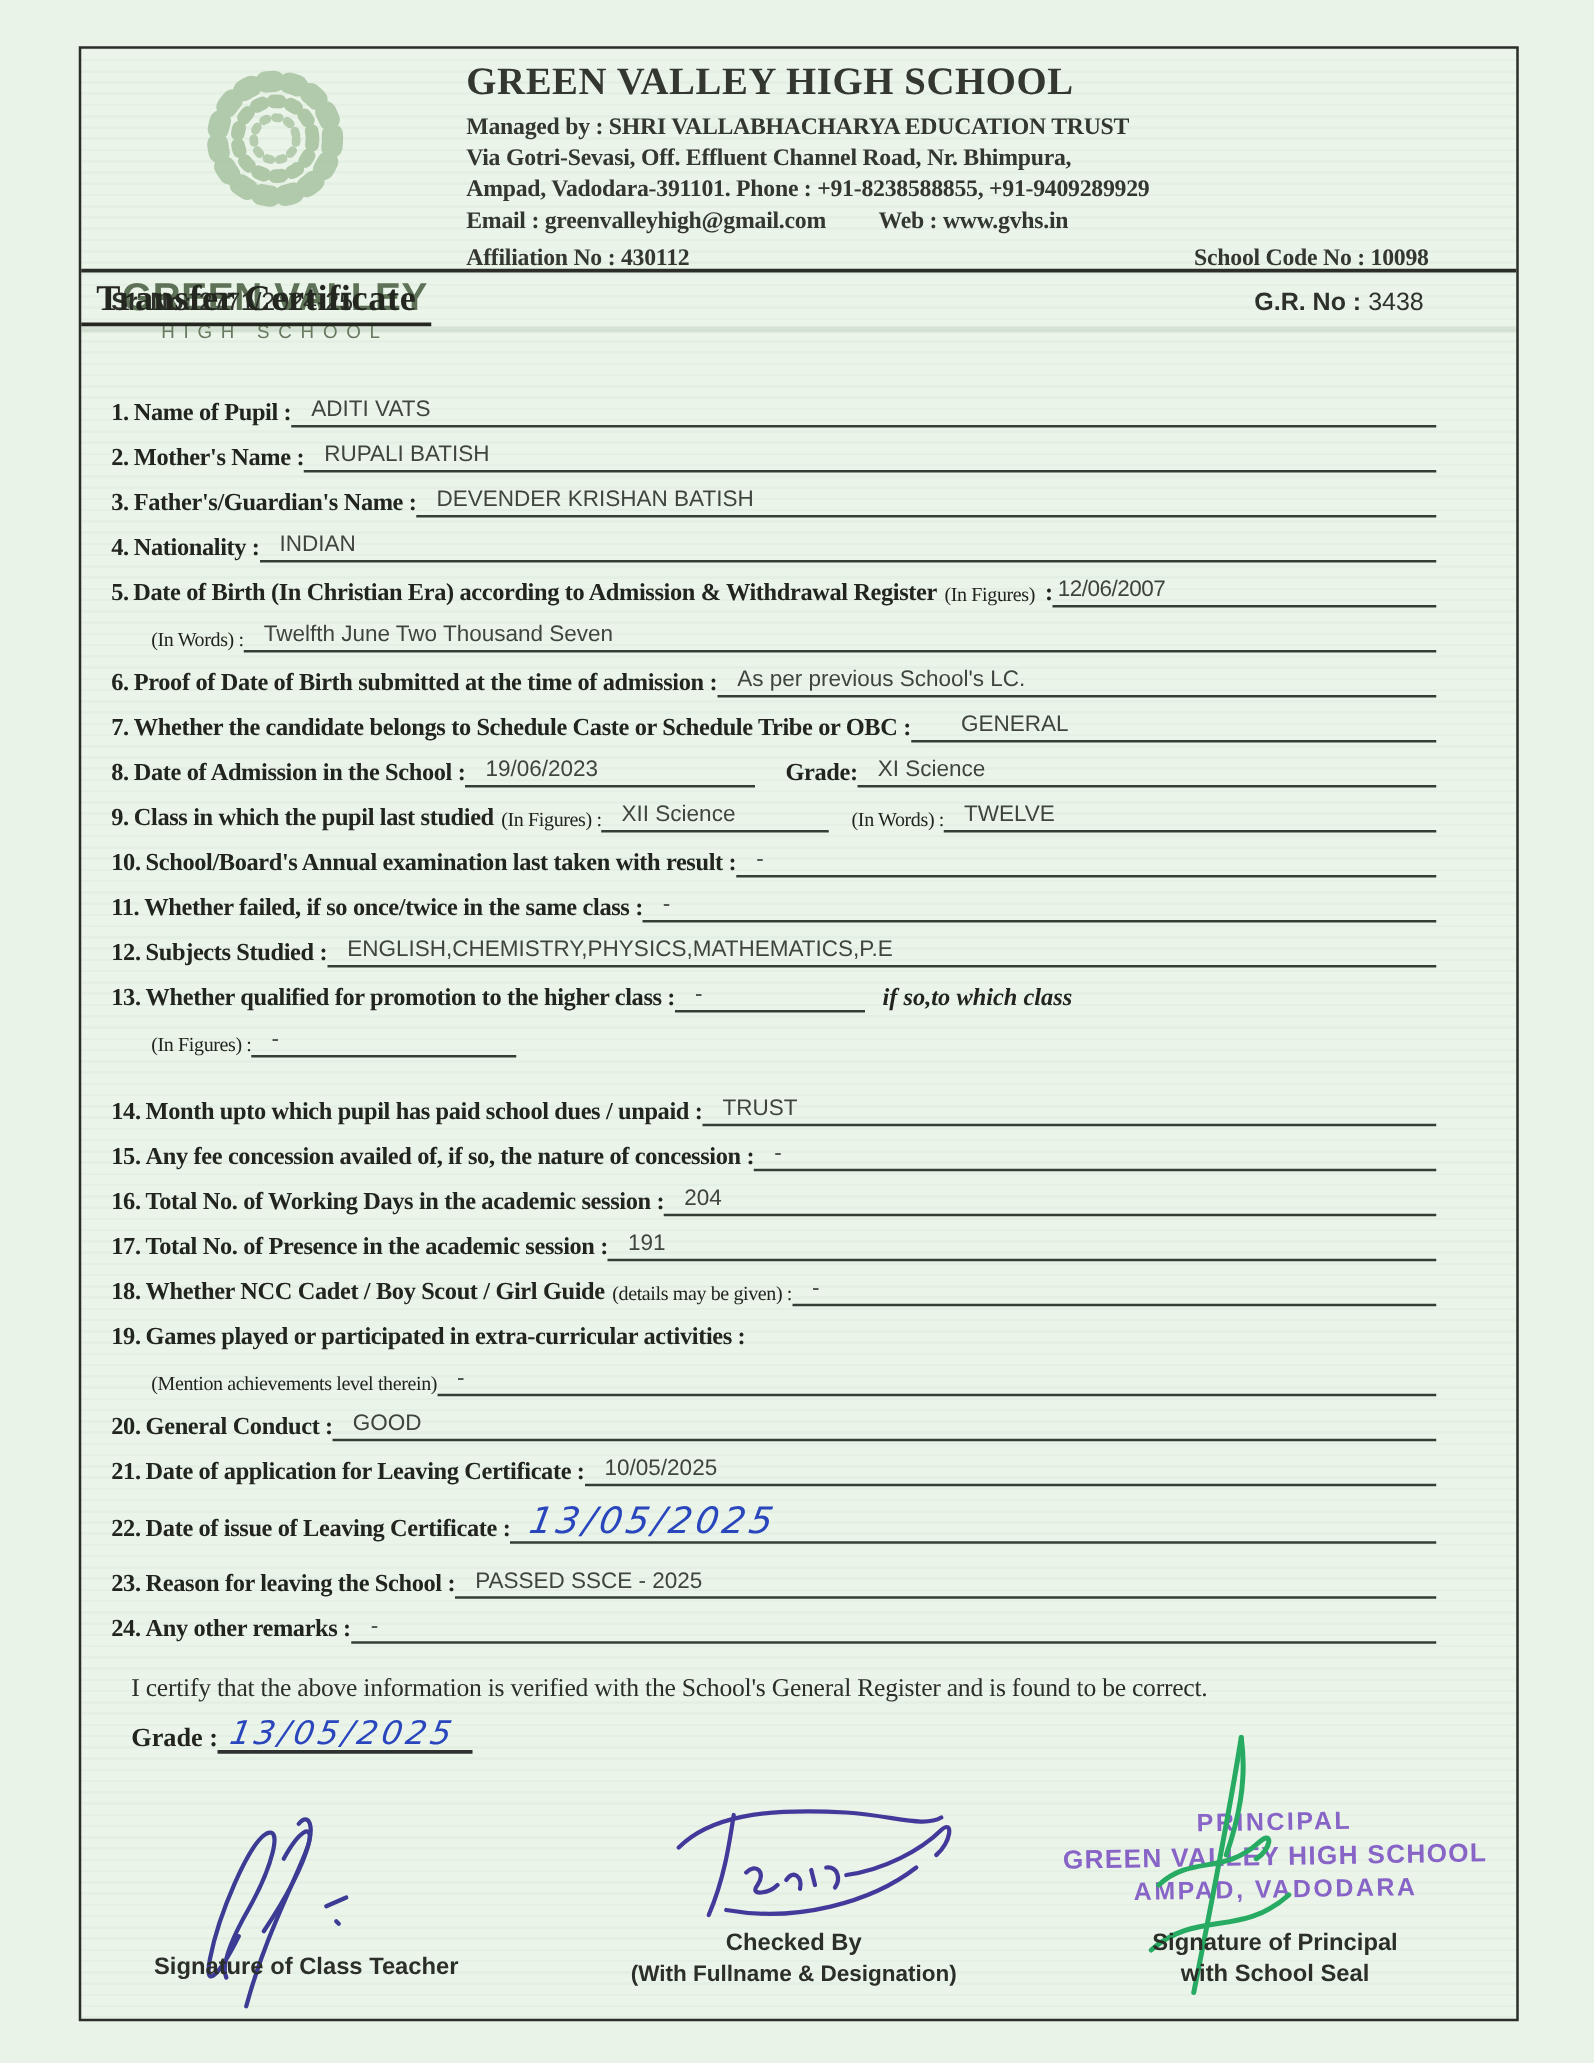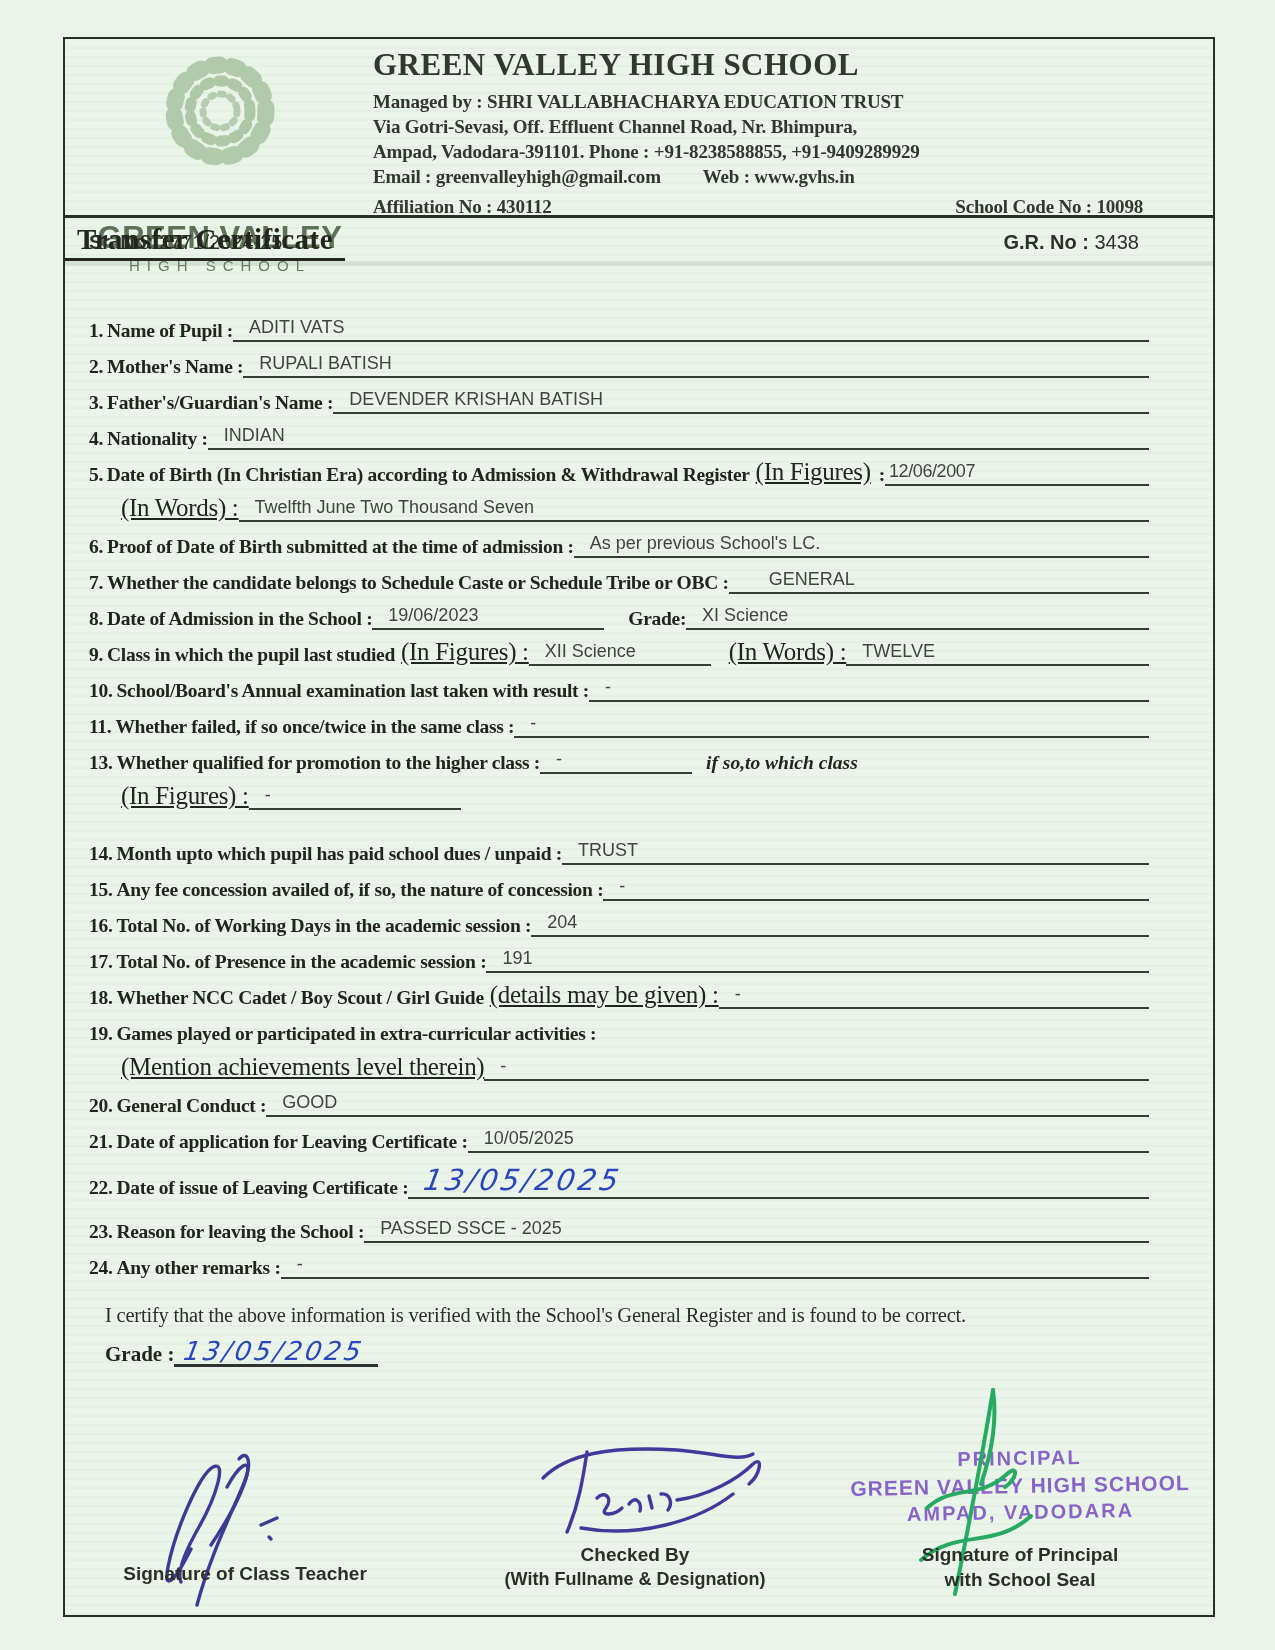--- a/index.html
+++ b/index.html
@@ -33,21 +33,21 @@
     display:flex;align-items:center;justify-content:space-between;}
   .srgr{font-family:"Liberation Sans",sans-serif;font-size:20px;color:#2e312b;white-space:nowrap;}
   .srgr b{font-weight:bold;}
   .doc-title{position:absolute;left:0;right:0;top:0;}
   .doc-title span{display:inline-block;font-weight:bold;font-size:29px;color:#24271f;
     border-bottom:3px solid #24271f;padding:0 12px 2px 12px;letter-spacing:.5px;}
   
   .fields{position:absolute;left:0;right:0;top:279px;}
   .row{display:flex;align-items:flex-end;padding:0 64px 0 24px;height:24px;margin-bottom:12px;white-space:nowrap;}
   .lbl{font-weight:bold;font-size:19.5px;color:#22251d;letter-spacing:-.3px;}
-  .sublbl{font-weight:normal;font-size:25px;color:#22251d;letter-spacing:-.3px;text-decoration:underline;}
+  .sublbl{font-weight:normal;font-size:16px;color:#22251d;letter-spacing:-.3px;}
   .ital{font-weight:bold;font-style:italic;font-size:19.5px;color:#22251d;padding-left:14px;}
   .val{font-family:"Liberation Sans",sans-serif;font-size:18px;color:#3f453e;
     border-bottom:2px solid #353e34;flex:1 1 auto;padding:0 6px 2px 16px;line-height:1.15;}
   .val.fixed{flex:0 0 auto;}
   .nofill{flex:0 0 auto;}
   .indent{padding-left:56px;}
   .gap-lg{margin-bottom:31px;}
   .gap-md{margin-bottom:20px;}
   .hand{font-family:"DejaVu Sans",sans-serif;font-style:italic;color:#2946bd;
     letter-spacing:3px;transform:skewX(-10deg);display:inline-block;line-height:.9;}
@@ -172,20 +172,24 @@
     <div class="row">
       <span class="lbl">10.</span>&nbsp;<span class="lbl">School/Board's  Annual examination last taken with result :</span>
       <span class="val">-</span>
     </div>
 
     <div class="row">
       <span class="lbl">11.</span>&nbsp;<span class="lbl">Whether failed, if so once/twice in the same class :</span>
       <span class="val">-</span>
     </div>
 
+    <div class="row">
+      <span class="lbl">12.</span>&nbsp;<span class="lbl">Subjects Studied :</span>
+      <span class="val">ENGLISH,CHEMISTRY,PHYSICS,MATHEMATICS,P.E</span>
+    </div>
 
     <div class="row">
       <span class="lbl">13.</span>&nbsp;<span class="lbl">Whether qualified for promotion to the higher class :</span>
       <span class="val fixed" style="width:130px;">-</span>
       <span class="ital">if so,to which class</span>
     </div>
 
     <div class="row indent gap-lg">
       <span class="sublbl">(In Figures) :</span>
       <span class="val fixed" style="width:190px;">-</span>

